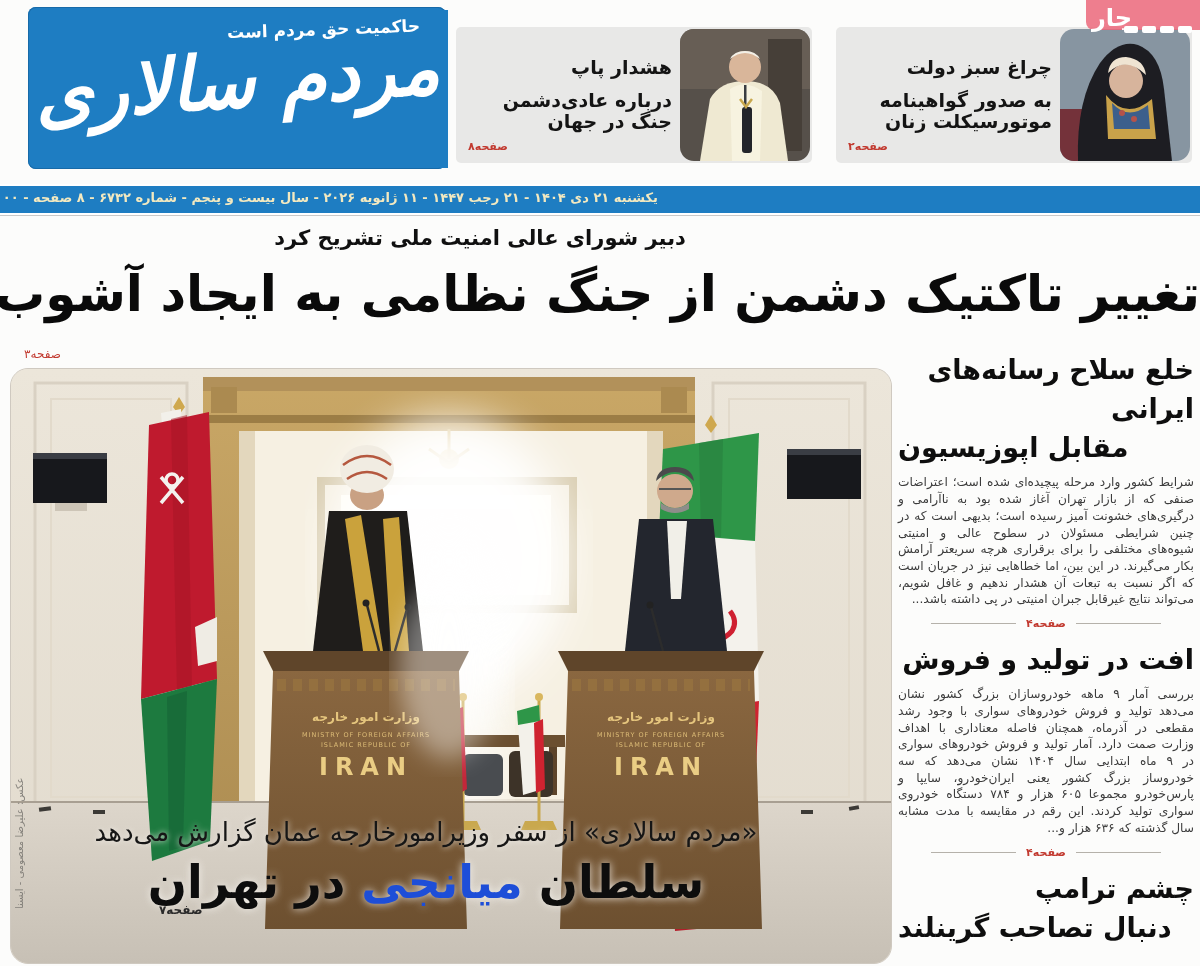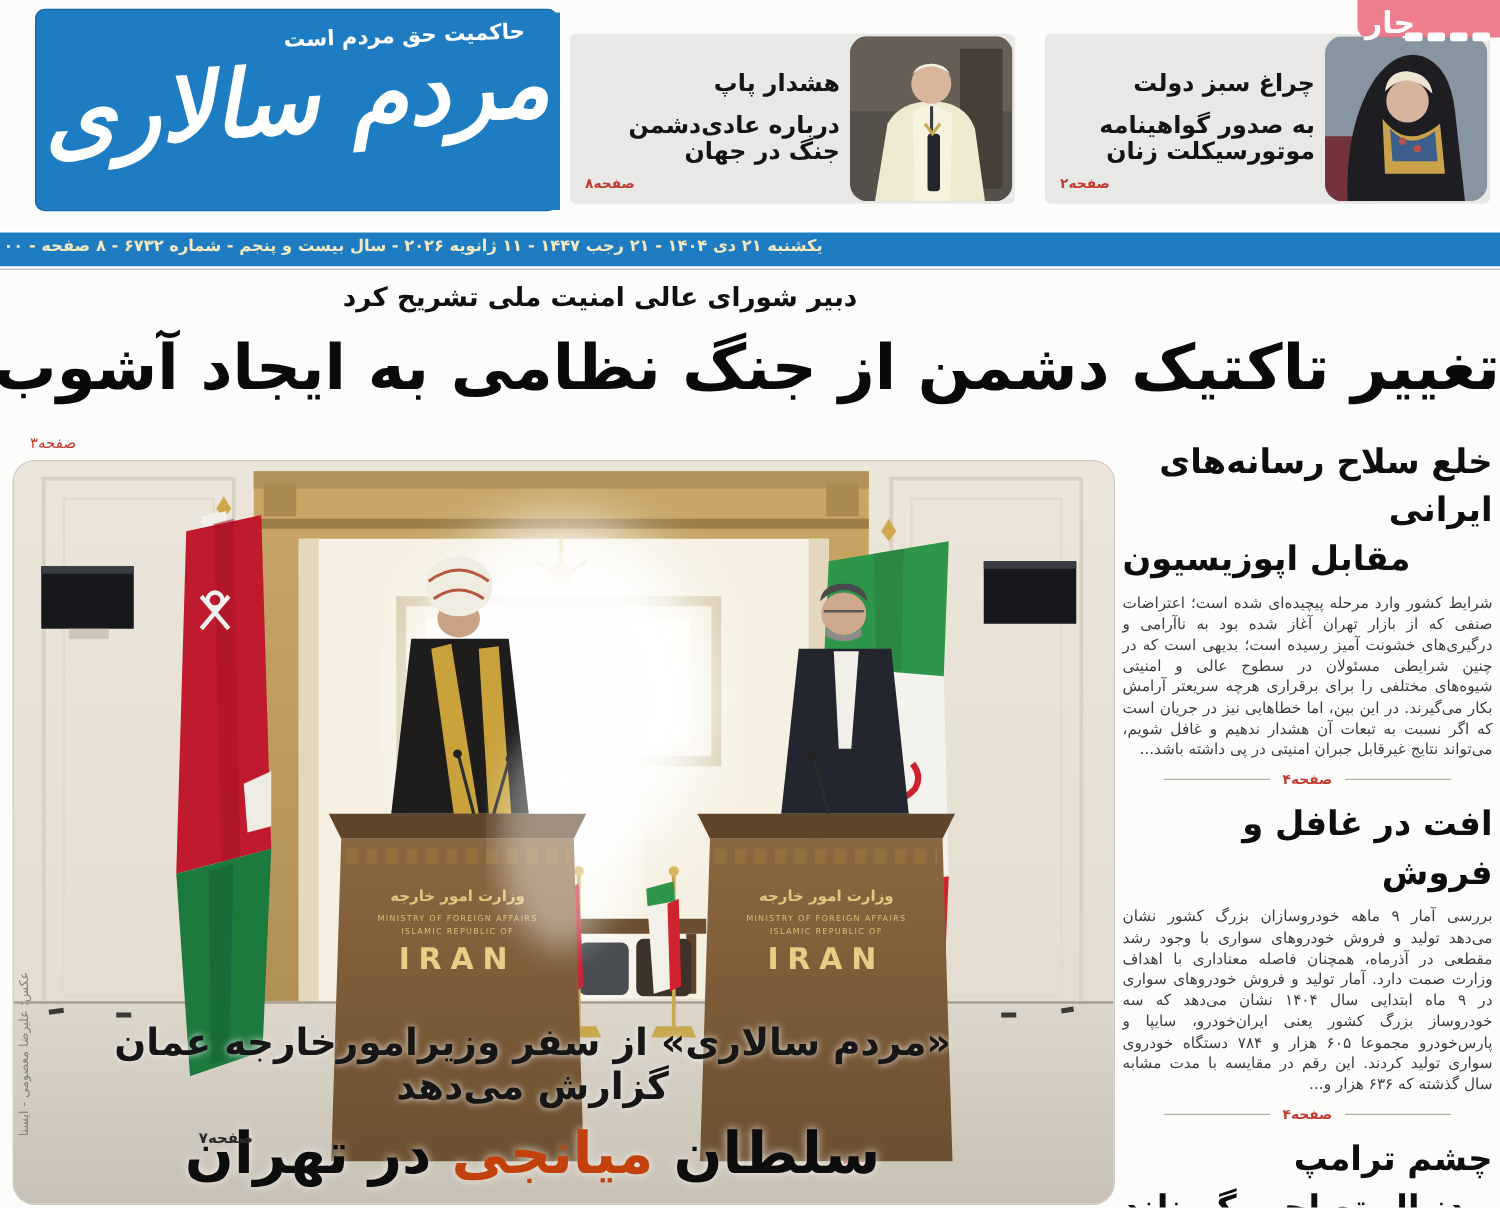--- a/index.html
+++ b/index.html
@@ -41,25 +41,25 @@
   .lead-kicker{left:0;top:226px;width:960px;text-align:center;font-size:21px;font-weight:bold;color:#101010;direction:rtl;}
   .lead-headline{left:0;top:252px;width:1200px;text-align:center;font-size:50px;font-weight:bold;
            color:#0a0a0a;direction:rtl;white-space:nowrap;letter-spacing:-1px;line-height:1.7;}
   .lead-page{left:24px;top:347px;color:#c23a30;font-size:12px;font-weight:normal;}
 
   
   .photo{left:10px;top:368px;width:880px;height:594px;border-radius:18px;overflow:hidden;
          border:1px solid #cfc9c0;background:#e9e3d8;}
   .photo svg{position:absolute;left:0;top:0;}
   .photo-caption{position:absolute;left:60px;right:110px;top:448px;text-align:center;direction:rtl;z-index:3;}
-  .photo-caption .cap-kicker{font-size:30px;font-weight:bold;color:#161616;
+  .photo-caption .cap-kicker{font-size:26px;font-weight:normal;color:#161616;
          text-shadow:0 0 6px rgba(245,242,236,.9);}
   .photo-caption .cap-title{margin-top:8px;font-size:46px;font-weight:bold;color:#0d0d0d;
          text-shadow:0 0 8px rgba(245,242,236,.9);}
-  .photo-caption .hl{color:#c2410c;}
+  .photo-caption .hl{color:#1d4ed8;}
   .photo-pageref{position:absolute;left:148px;top:534px;font-size:12px;font-weight:bold;color:#2a2a2a;z-index:3;}
   .photo-credit{position:absolute;left:3px;top:408px;height:180px;writing-mode:vertical-rl;
          transform:rotate(180deg);font-size:10px;color:#84817b;z-index:3;direction:rtl;}
 
   
   .right-col{left:898px;top:350px;width:296px;direction:rtl;}
   .sec .hl-r{font-size:27px;font-weight:bold;color:#0e0e0e;text-align:right;line-height:1.45;}
   .sec .hl-l{font-size:27px;font-weight:bold;color:#0e0e0e;text-align:left;line-height:1.45;}
   .sec .body{font-size:12.2px;line-height:1.37;text-align:justify;color:#3c3c3c;margin:7px 0 9px;}
   .divider{width:78%;margin:0 auto 10px;display:flex;align-items:center;gap:10px;}
@@ -319,21 +319,21 @@
     <div class="hl-l">مقابل اپوزیسیون</div>
     <div class="body">شرایط کشور وارد مرحله پیچیده‌ای شده است؛ اعتراضات صنفی که از بازار تهران آغاز شده بود به ناآرامی و درگیری‌های خشونت آمیز رسیده است؛ بدیهی است که در چنین شرایطی مسئولان در سطوح عالی و امنیتی شیوه‌های مختلفی را برای برقراری هرچه سریعتر آرامش بکار می‌گیرند. در این بین، اما خطاهایی نیز در جریان است که اگر نسبت به تبعات آن هشدار ندهیم و غافل شویم، می‌تواند نتایج غیرقابل جبران امنیتی در پی داشته باشد...</div>
     <div class="divider">
       <i></i>
       <b>صفحه۴</b>
       <i></i>
     </div>
   </div>
 
   <div class="sec">
-    <div class="hl-r">افت در غافل و فروش</div>
+    <div class="hl-r">افت در تولید و فروش</div>
     <div class="body">بررسی آمار ۹ ماهه خودروسازان بزرگ کشور نشان می‌دهد تولید و فروش خودروهای سواری با وجود رشد مقطعی در آذرماه، همچنان فاصله معناداری با اهداف وزارت صمت دارد. آمار تولید و فروش خودروهای سواری در ۹ ماه ابتدایی سال ۱۴۰۴ نشان می‌دهد که سه خودروساز بزرگ کشور یعنی ایران‌خودرو، سایپا و پارس‌خودرو مجموعا ۶۰۵ هزار و ۷۸۴ دستگاه خودروی سواری تولید کردند. این رقم در مقایسه با مدت مشابه سال گذشته که ۶۳۶ هزار و...</div>
     <div class="divider">
       <i></i>
       <b>صفحه۴</b>
       <i></i>
     </div>
   </div>
 
   <div class="sec">
     <div class="hl-r">چشم ترامپ</div>

